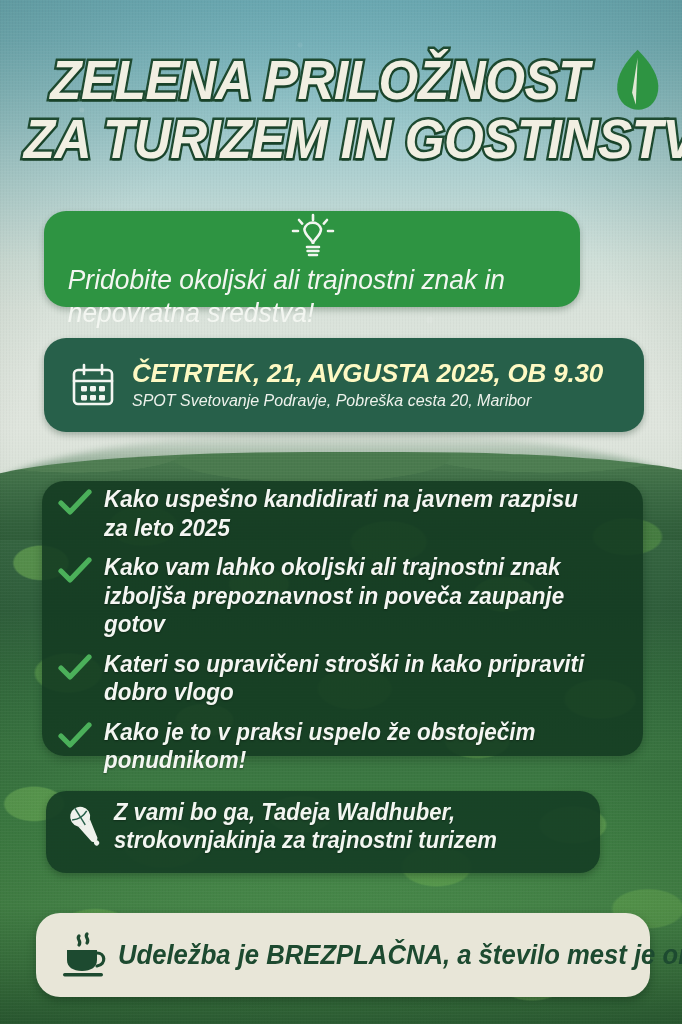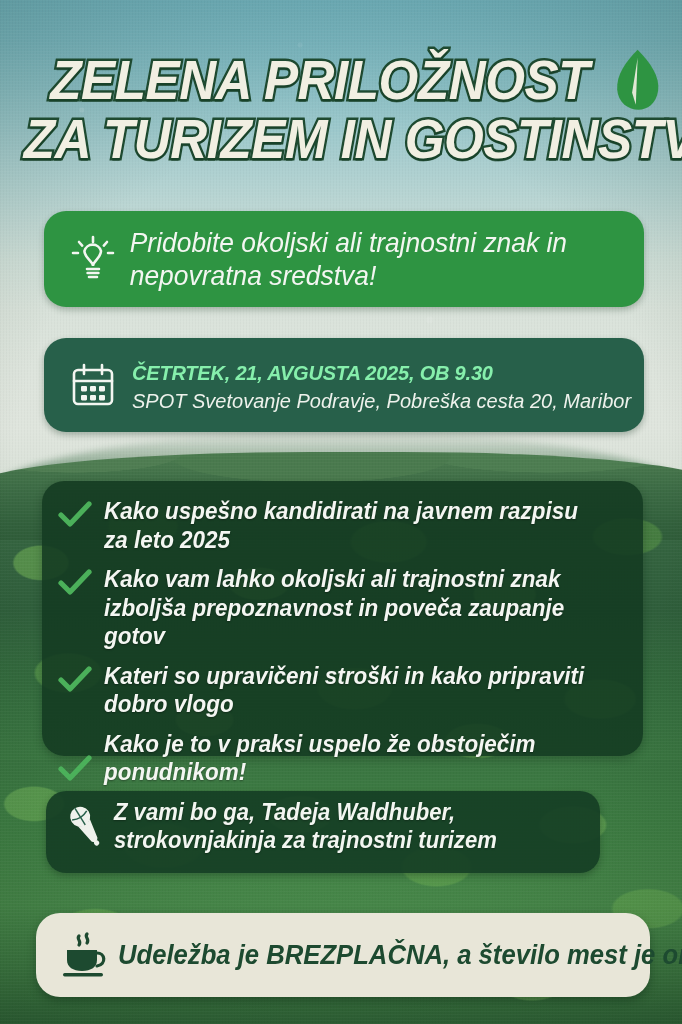--- a/index.html
+++ b/index.html
@@ -133,24 +133,25 @@
     position:absolute;
     display:flex;
     align-items:center;
     border-radius:22px;
   }
   .banner .ic { flex:0 0 auto; display:flex; align-items:center; justify-content:center; }
   .banner .txt { flex:1 1 auto; }
 
   
   #banner-tip {
-    left:44px; top:211px; width:600px; height:96px;
+    left:44px; top:211px; width:536px; height:96px;
     background:#2E9442;
     box-shadow:0 3px 6px rgba(20,50,28,.28);
     padding:0 16px 0 18px;
+    flex-direction:column;
   }
   #banner-tip .ic { width:62px; }
   #banner-tip .txt {
     color:#F3F6F1;
     font-size:27.5px;
     line-height:33px;
     font-weight:400;
     transform:scaleX(.96);
     transform-origin:left center;
     padding-left:6px;
@@ -159,50 +160,50 @@
   
   #banner-date {
     left:44px; top:338px; width:600px; height:94px;
     background:#27604A;
     box-shadow:0 3px 6px rgba(15,45,26,.3);
     padding:0 14px 0 18px;
   }
   #banner-date .ic { width:62px; }
   #banner-date .txt { padding-left:8px; }
   .date-main {
-    color:#86efac;
-    font-weight:700;
-    font-size:20px;
+    color:#fef9c3;
+    font-weight:700;
+    font-size:26px;
     line-height:31px;
     letter-spacing:-.2px;
     transform:scaleX(.95);
     transform-origin:left center;
     white-space:nowrap;
   }
   .date-sub {
     color:#EEF2EC;
     font-weight:400;
-    font-size:20px;
+    font-size:16px;
     line-height:24px;
     transform:scaleX(.96);
     transform-origin:left center;
     white-space:nowrap;
   }
 
   
   #checklist-panel {
     position:absolute;
     left:42px; top:481px; width:601px; height:275px;
     background:rgba(19,58,33,.88);
     border-radius:22px;
-    padding:16px 18px 14px 16px;
+    padding:4px 18px 14px 16px;
     box-shadow:0 3px 8px rgba(10,34,18,.3);
   }
   .check-item { display:flex; align-items:flex-start; margin-bottom:11px; }
-  .check-item:last-child { margin-bottom:11px;align-items:flex-end; }
+  .check-item:last-child { margin-bottom:11px; }
   .check-mark { flex:0 0 auto; width:46px; padding-top:4px; }
   .check-text {
     flex:1 1 auto;
     color:#F4F6F2;
     font-size:23.5px;
     line-height:28.5px;
     font-weight:700;
     transform:scaleX(.955);
     transform-origin:left center;
     text-shadow:0 1px 2px rgba(0,0,0,.35);

